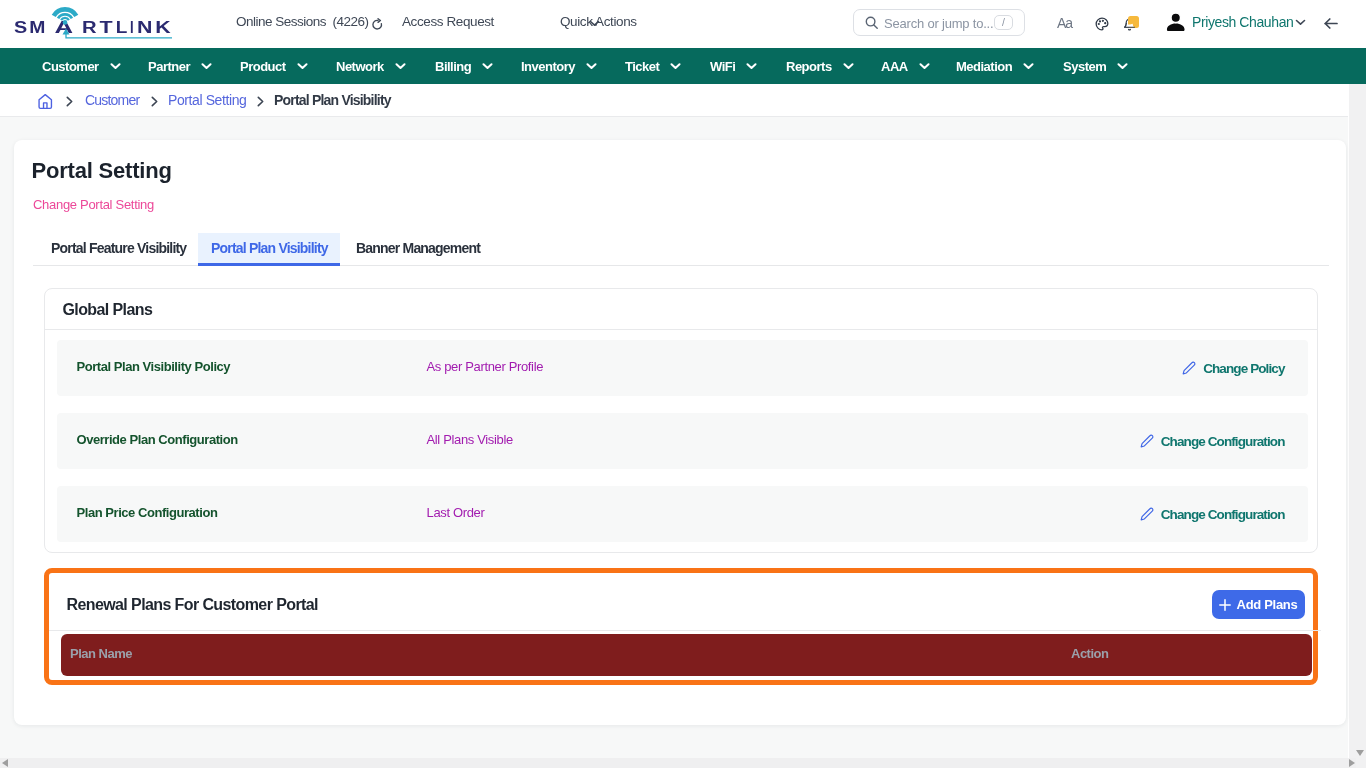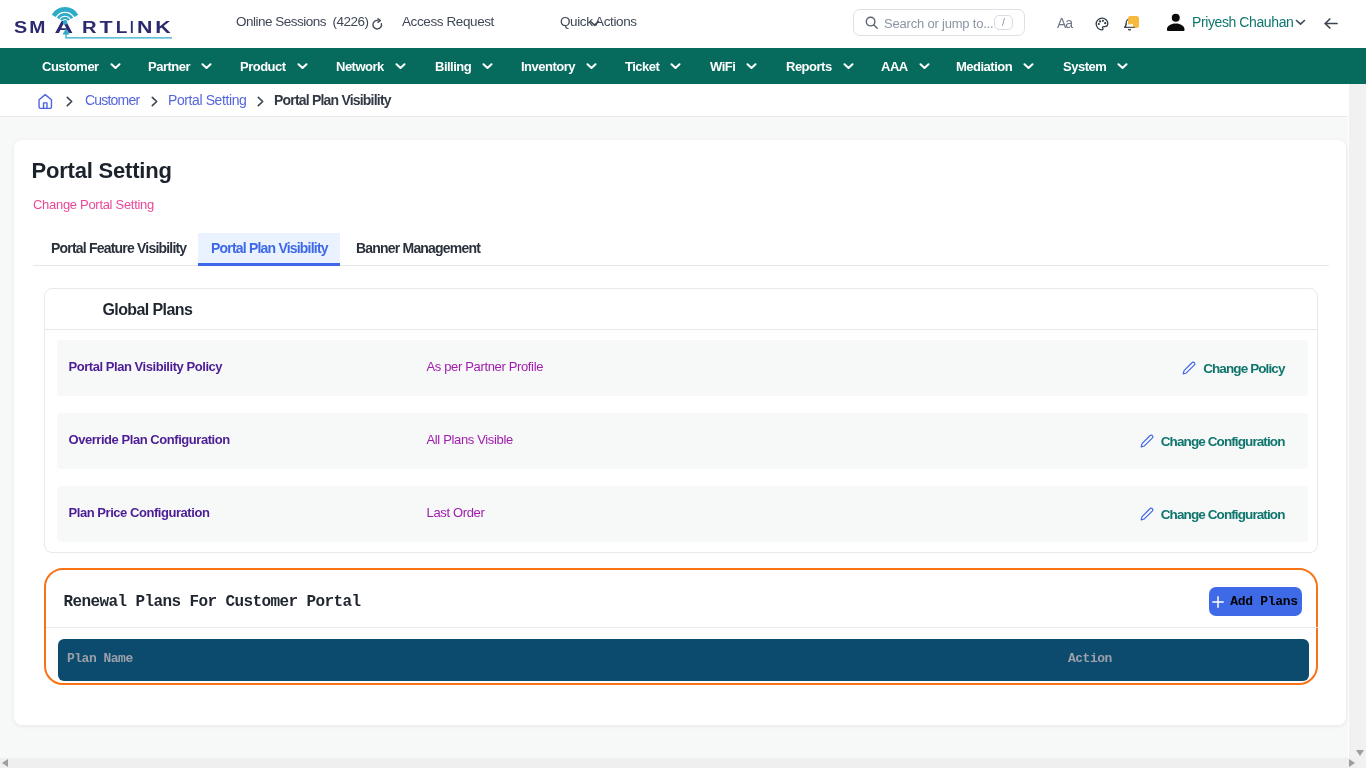--- a/index.html
+++ b/index.html
@@ -6,21 +6,21 @@
   html,body { width:1366px; height:768px; overflow:hidden; }
   body { font-family:"Liberation Sans", sans-serif; background:#fff; position:relative; }
   .abs { position:absolute; }
   svg { display:block; }
   .htxt { position:absolute; top:15px; font-size:13.5px; letter-spacing:-0.4px; color:#3f4856; line-height:1; }
   .nav-item { position:absolute; top:0; height:36px; display:flex; align-items:center; color:#fff; font-size:13px; font-weight:700; letter-spacing:-0.5px; }
   .nav-item svg { margin-left:11px; }
   .crumb { position:absolute; top:93px; font-size:14px; letter-spacing:-0.8px; line-height:1; }
   .sep { position:absolute; top:96px; }
   .row { position:absolute; left:12px; width:1251px; height:56px; background:#f7f8f8; border-radius:4px; }
-  .rlabel { position:absolute; left:12px; top:20px; font-size:13px; font-weight:700; letter-spacing:-0.45px; color:#4c1d95; line-height:1; }
+  .rlabel { position:absolute; left:20px; top:20px; font-size:13px; font-weight:700; letter-spacing:-0.45px; color:#14532d; line-height:1; }
   .rvalue { position:absolute; left:334px; top:20px; font-size:13px; letter-spacing:-0.35px; color:#a21caf; line-height:1;margin-left:36px; }
   .rlink { position:absolute; right:23px; top:14px; height:28px; display:flex; align-items:center; gap:7px; color:#0f766e; font-size:13.5px; font-weight:700; letter-spacing:-0.9px; }
   .bhead { position:absolute; left:18px; font-size:16px; font-weight:700; letter-spacing:-0.6px; color:#1f262f; line-height:1; }
 </style>
 </head>
 <body>
 
 <div class="abs" style="left:0;top:0;width:1366px;height:48px;background:#fff;">
 
   <svg class="abs" style="left:0;top:2px;" width="185" height="42" viewBox="0 0 185 42">
@@ -167,21 +167,21 @@
   <div class="abs" style="left:17.5px;top:20px;font-size:22px;font-weight:700;letter-spacing:-0.2px;color:#1b222c;line-height:1;">Portal Setting</div>
   <div class="abs" style="left:19px;top:58px;font-size:13px;letter-spacing:-0.3px;color:#ec4899;line-height:1;">Change Portal Setting</div>
 
   <div class="abs" style="left:19px;top:125px;width:1296px;height:1px;background:#e6e7e9;"></div>
   <div class="abs" style="left:183.5px;top:93px;width:142px;height:33px;background:#e9f2fe;border-bottom:3px solid #3e68e7;"></div>
   <div class="abs" style="left:37px;top:100.5px;font-size:14px;font-weight:700;letter-spacing:-0.8px;color:#2a313c;line-height:1;text-align:center;">Portal Feature Visibility</div>
   <div class="abs" style="left:197px;top:100.5px;font-size:14px;font-weight:700;letter-spacing:-0.8px;color:#3e68e7;line-height:1;">Portal Plan Visibility</div>
   <div class="abs" style="left:342px;top:100.5px;font-size:14px;font-weight:700;letter-spacing:-0.8px;color:#2a313c;line-height:1;">Banner Management</div>
 
   <div class="abs" style="left:29.5px;top:148px;width:1274px;height:265px;border:1px solid #e8e9eb;border-radius:8px;">
-    <div class="bhead" style="top:13px;margin-left:40px;">Global Plans</div>
+    <div class="bhead" style="top:13px;">Global Plans</div>
     <div class="abs" style="left:0;top:40px;width:1272px;height:1px;background:#e8e9eb;"></div>
     <div class="row" style="top:51px;">
       <div class="rlabel">Portal Plan Visibility Policy</div>
       <div class="rvalue">As per Partner Profile</div>
       <div class="rlink">
           <svg width="14" height="14" viewBox="0 0 24 24" fill="none" stroke="#3f66e6" stroke-width="2" stroke-linecap="round" stroke-linejoin="round">
             <path d="M17 3a2.85 2.83 0 1 1 4 4L7.5 20.5 2 22l1.5-5.5Z"></path>
           </svg>
           <span>Change Policy</span>
         </div>
@@ -201,27 +201,27 @@
       <div class="rvalue">Last Order</div>
       <div class="rlink">
           <svg width="14" height="14" viewBox="0 0 24 24" fill="none" stroke="#3f66e6" stroke-width="2" stroke-linecap="round" stroke-linejoin="round">
             <path d="M17 3a2.85 2.83 0 1 1 4 4L7.5 20.5 2 22l1.5-5.5Z"></path>
           </svg>
           <span>Change Configuration</span>
         </div>
     </div>
   </div>
 
-  <div class="abs" style="left:29.5px;top:428px;width:1274px;height:117px;border:2px solid #f97316;border-radius:19px;font-family:Liberation Mono, monospace;">
+  <div class="abs" style="left:29.5px;top:428px;width:1274px;height:117px;border:5px solid #f97316;border-radius:8px;">
     <div class="bhead" style="top:24px;">Renewal Plans For Customer Portal</div>
-    <div class="abs" style="left:1163px;top:17px;width:93px;height:29px;background:#3e6ae8;border-radius:7px;color:#000000;display:flex;align-items:center;justify-content:center;gap:6px;font-size:13px;font-weight:700;letter-spacing:-0.3px;">
+    <div class="abs" style="left:1163px;top:17px;width:93px;height:29px;background:#3e6ae8;border-radius:7px;color:#ffffff;display:flex;align-items:center;justify-content:center;gap:6px;font-size:13px;font-weight:700;letter-spacing:-0.3px;">
       <svg width="12" height="12" viewBox="0 0 12 12" fill="none" stroke="#fff" stroke-width="1.5" stroke-linecap="round">
           <path d="M6 .8 L6 11.2 M.8 6 L11.2 6"></path>
         </svg>
         <span>Add Plans</span>
     </div>
     <div class="abs" style="left:0;top:57px;width:1272px;height:1px;background:#e8e9eb;"></div>
-    <div class="abs" style="left:12px;top:69px;width:1251px;height:42px;background:#0c4a6e;border-radius:6px;">
+    <div class="abs" style="left:12px;top:61px;width:1251px;height:42px;background:#7f1d1d;border-radius:6px;">
       <div class="abs" style="left:9.5px;top:12.5px;font-size:13px;font-weight:700;letter-spacing:-0.5px;color:#9ba0aa;line-height:1;">Plan Name</div>
       <div class="abs" style="left:1010.5px;top:12.5px;font-size:13px;font-weight:700;letter-spacing:-0.5px;color:#9ba0aa;line-height:1;">Action</div>
     </div>
   </div>
 </div>
 
 </body></html>

